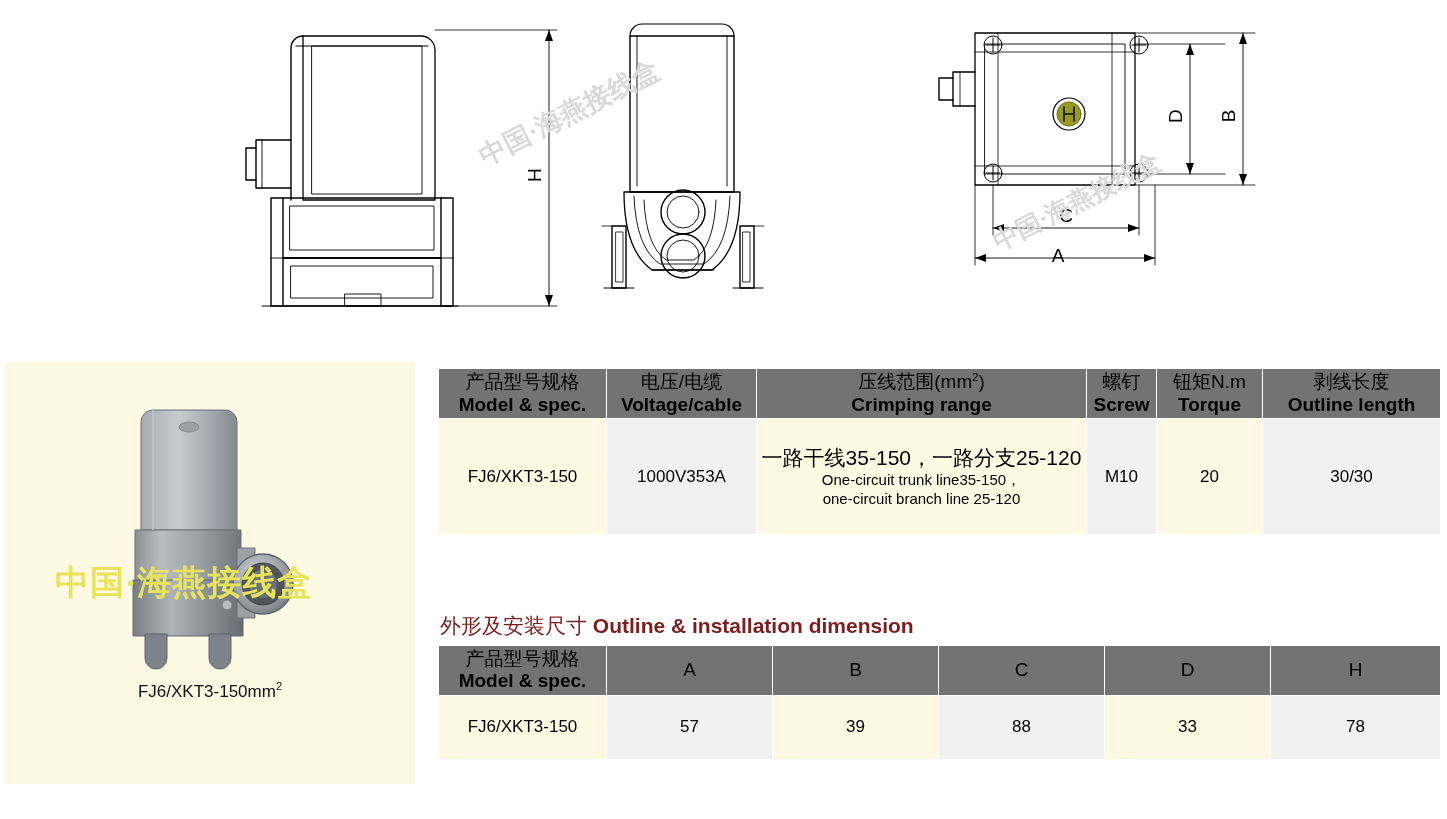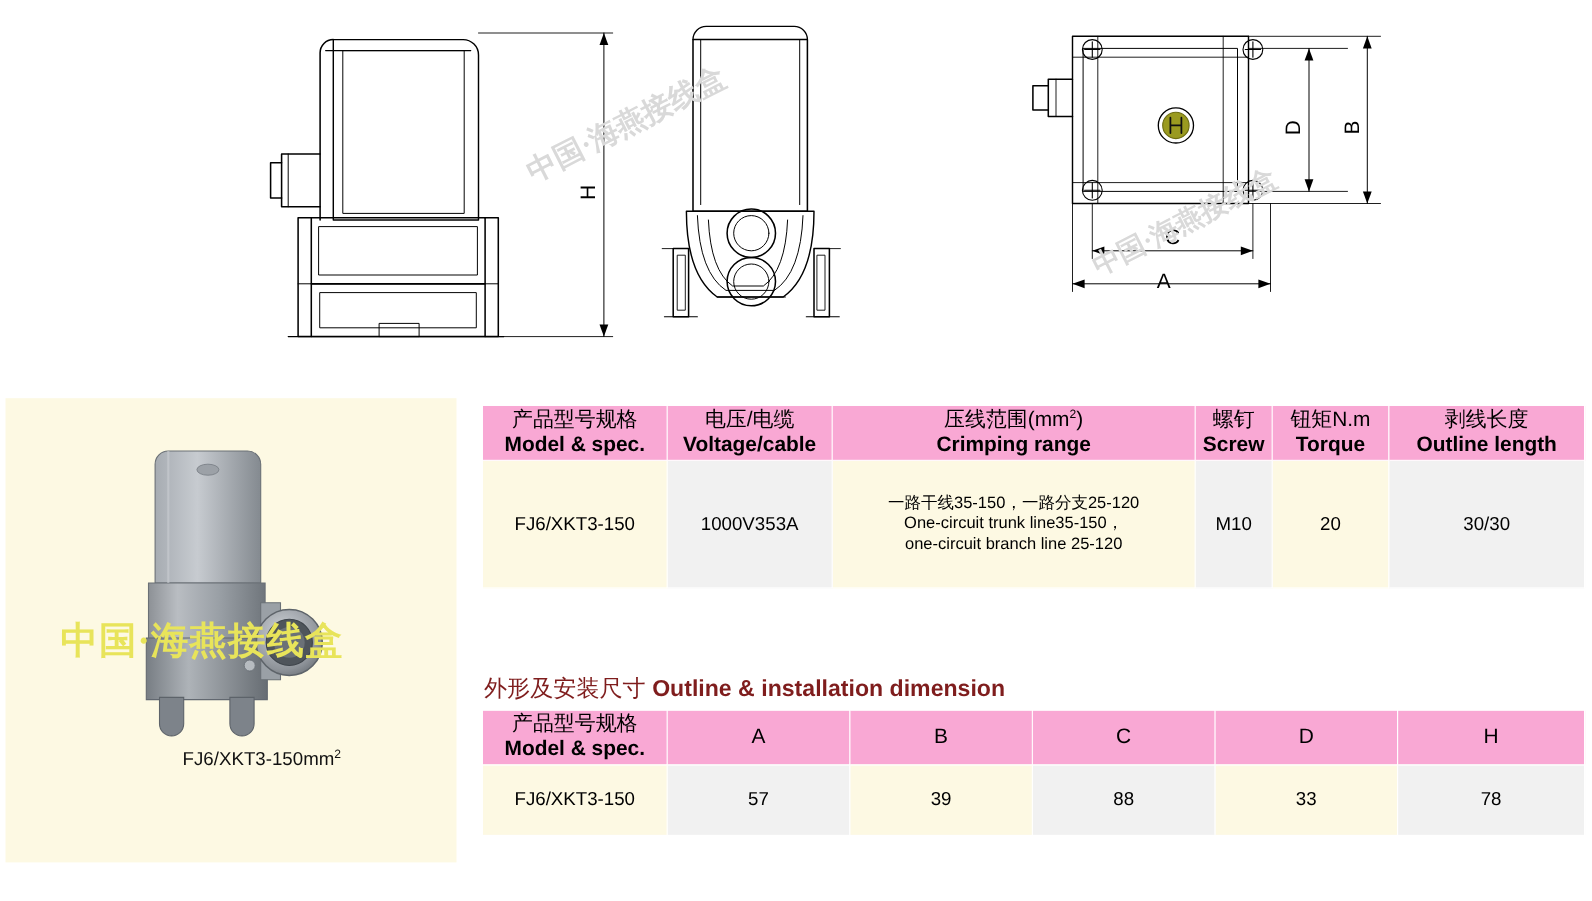--- a/index.html
+++ b/index.html
@@ -53,21 +53,20 @@
     width: 410px;
     height: 300px;
   }
   .photo-caption {
     position: absolute;
     width: 410px;
     text-align: center;
     font-size: 17px;
     color: #111;
     font-family: "Liberation Sans", sans-serif;
-    padding-left: 28px;
   }
   #cap1 { top: 318px; }
   #cap2 { top: 352px; }
   .sup { font-size: 11px; vertical-align: super; }
 
   #photo-wm {
     position: absolute;
     left: 50px;
     top: 198px;
     font-family: "Liberation Serif", serif;
@@ -85,29 +84,29 @@
     table-layout: fixed;
   }
   .tbl td, .tbl th {
     border: 1px solid #ffffff;
     text-align: center;
     vertical-align: middle;
     font-weight: normal;
     padding: 2px 4px;
   }
   .hdr {
-    background: #f9a8d4;
+    background: #737373;
     color: #000;
     font-size: 19px;
     line-height: 1.18;
   }
   .hdr .en { font-weight: bold; }
   .cell-grey { background: #f1f1f1; font-size: 17px; margin-left: 46px; }
   .cell-yellow { background: #fdf9e3; font-size: 17px; }
-  .small-cn { font-size: 15px; line-height: 1.25; }
+  .small-cn { font-size: 21px; line-height: 1.25; }
   .small-en { font-size: 15px; line-height: 1.25; }
 
   #table1 { left: 438px; top: 368px; width: 1002px; }
   #table2 { left: 438px; top: 645px; width: 1002px; }
 
   .section-title {
     position: absolute;
     left: 440px;
     top: 612px;
     font-size: 21px;

